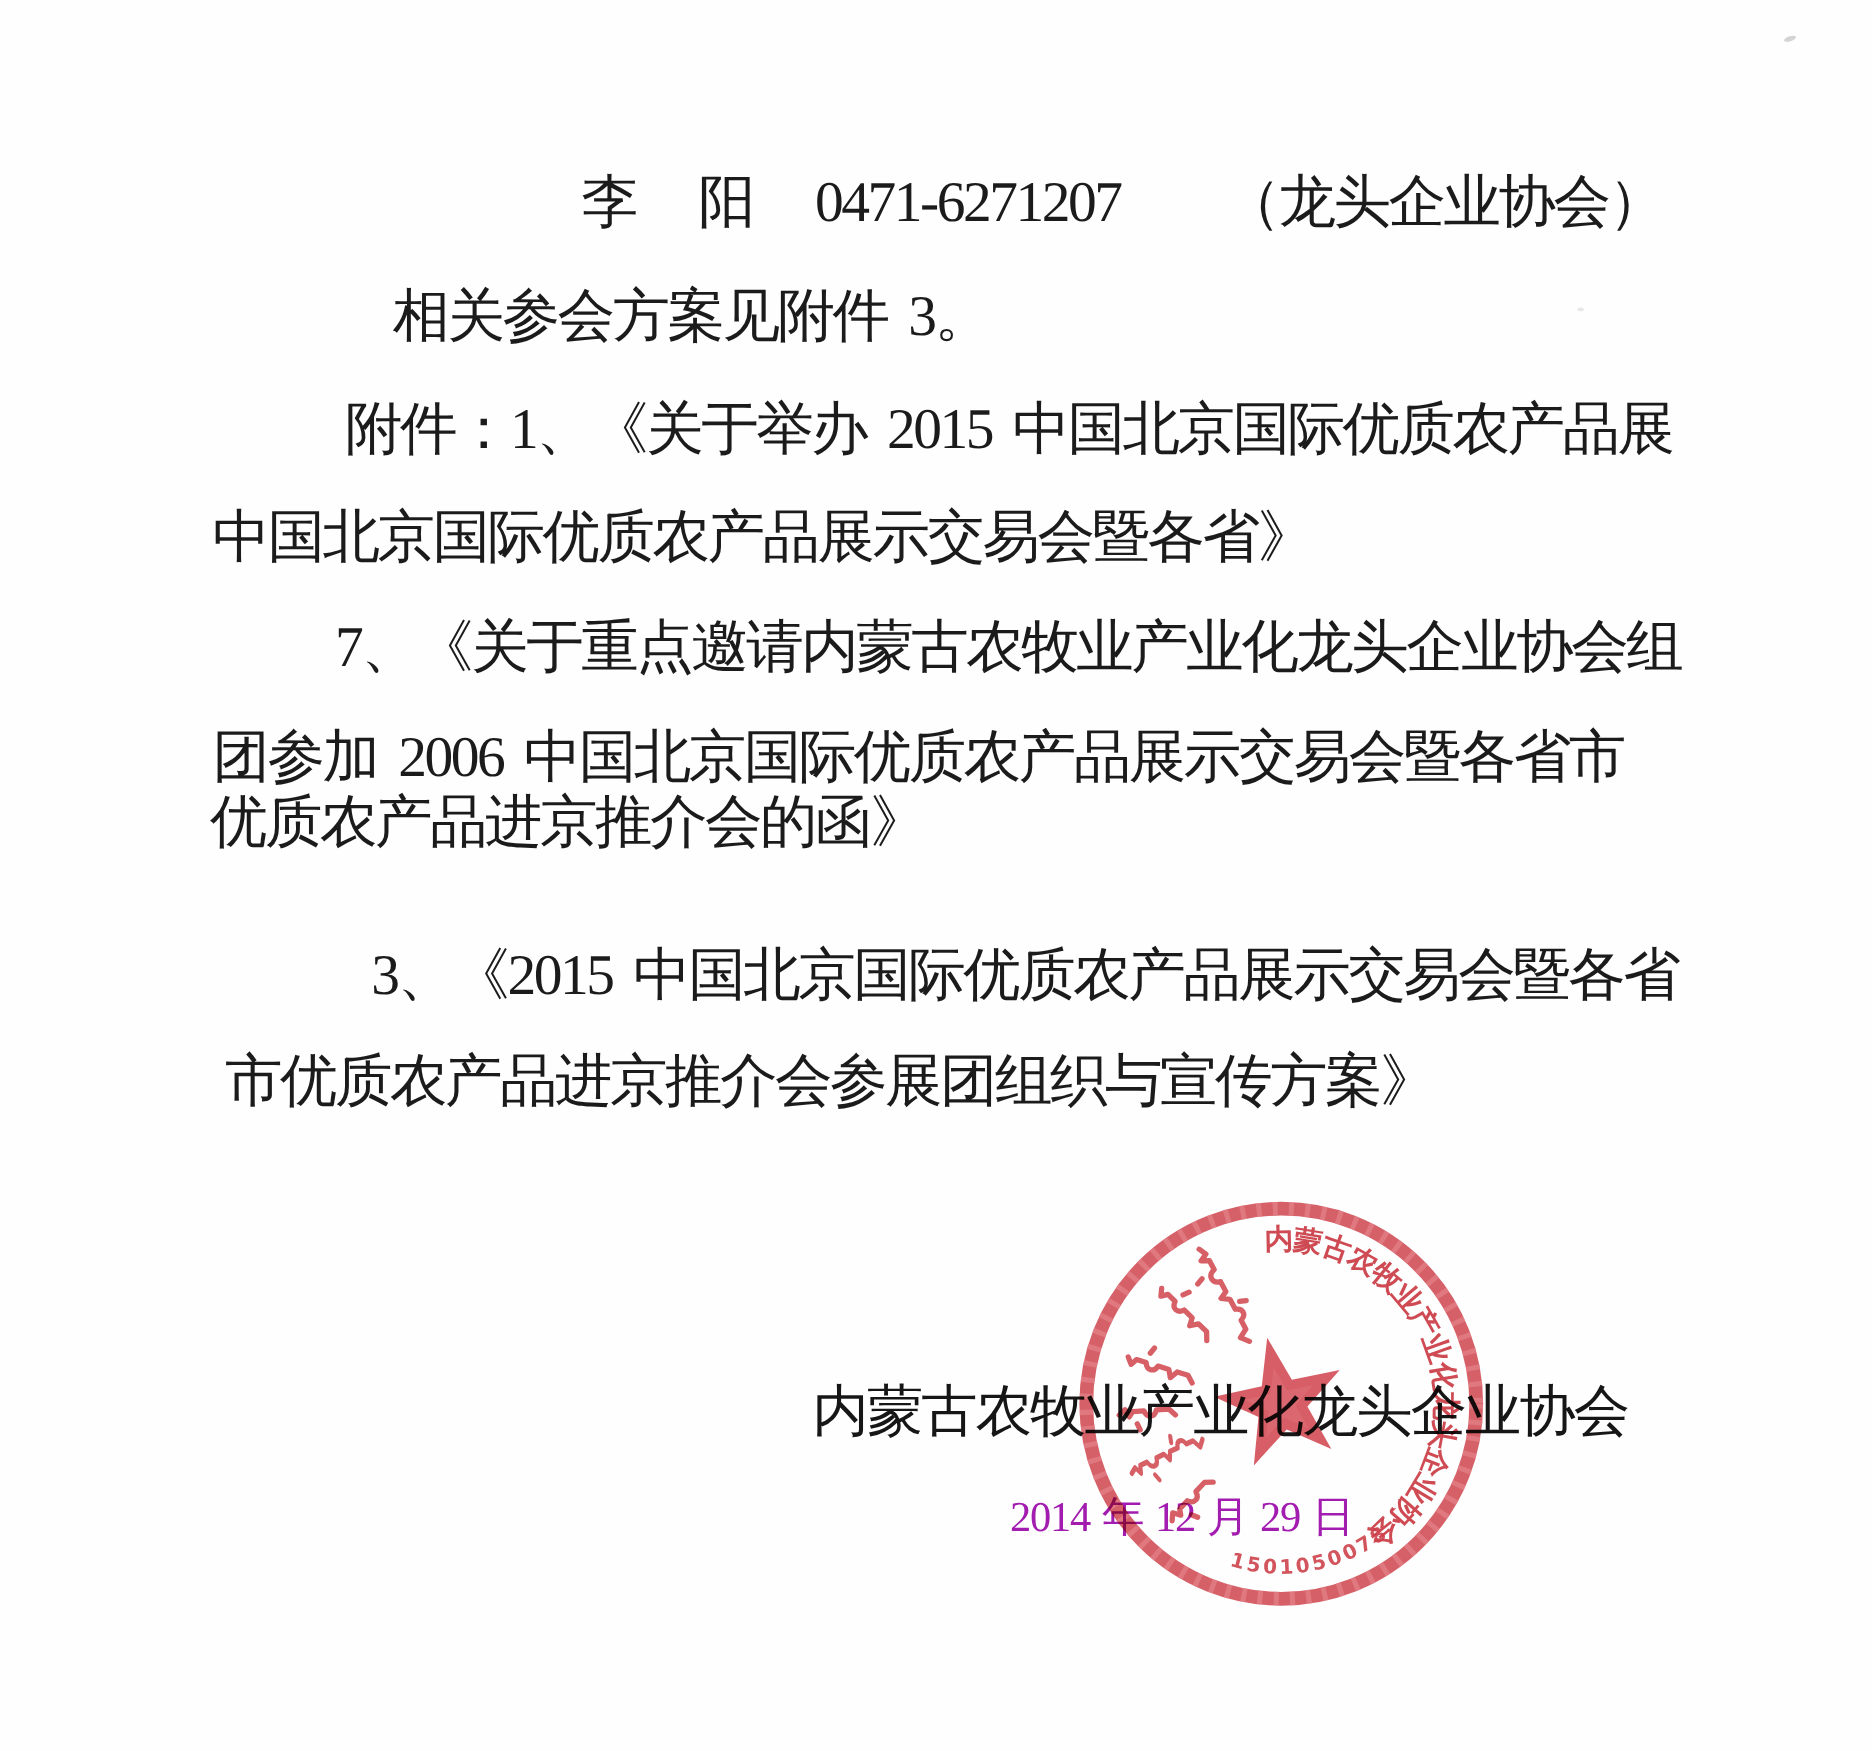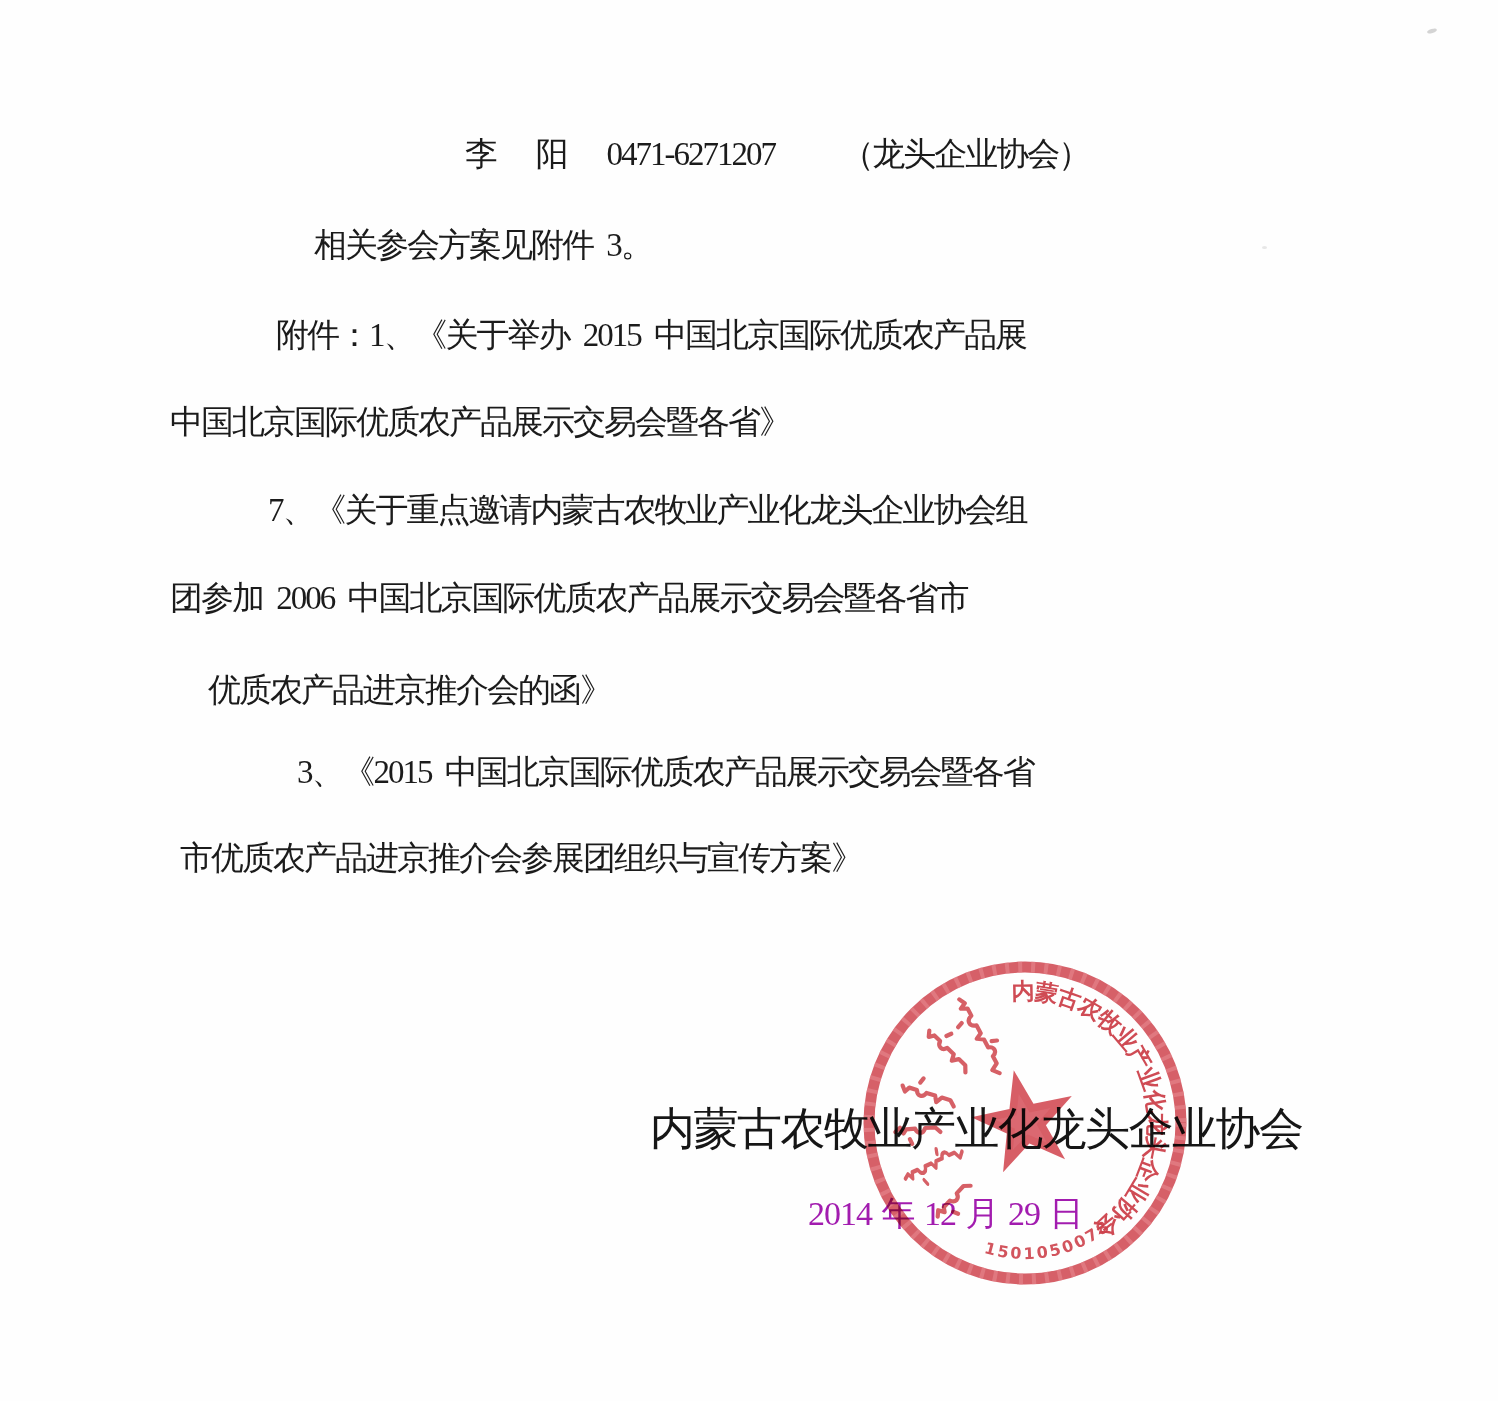--- a/index.html
+++ b/index.html
@@ -9,34 +9,34 @@
     font-family:"Liberation Serif","DejaVu Serif",serif;
     position:relative;
     overflow:hidden;
   }
   .page{
     position:absolute;left:0;top:0;width:1498px;height:1401px;
     background:#fefefe;
   }
   .doc-line{
     position:absolute;
-    font-size:33px;
+    font-size:46px;
     line-height:1.15;
     letter-spacing:-2px;
     word-spacing:7px;
     white-space:pre;
     color:#1b1b1b;
   }
   .line-1{top:136px;left:465px;}
   .line-2{top:227px;left:270px;margin-left:44px;}
   .line-3{top:317px;left:276px;}
   .line-4{top:404px;left:170px;}
   .line-5{top:492px;left:268px;}
   .line-6{top:580px;left:170px;}
-  .line-7{top:672px;left:168px;margin-left:40px;}
+  .line-7{top:632px;left:168px;}
   .line-8{top:754px;left:268px;margin-left:29px;}
   .line-9{top:842px;left:180px;font-family:Liberation Mono, monospace;}
   .signature-line{
     position:absolute;top:1099px;left:650px;
     font-size:45px;letter-spacing:-1.5px;white-space:pre;color:#161616;
   }
   .date-line{
     position:absolute;top:1191px;left:808px;
     font-size:34px;letter-spacing:-1px;word-spacing:2px;white-space:pre;color:#a21caf;
   }

